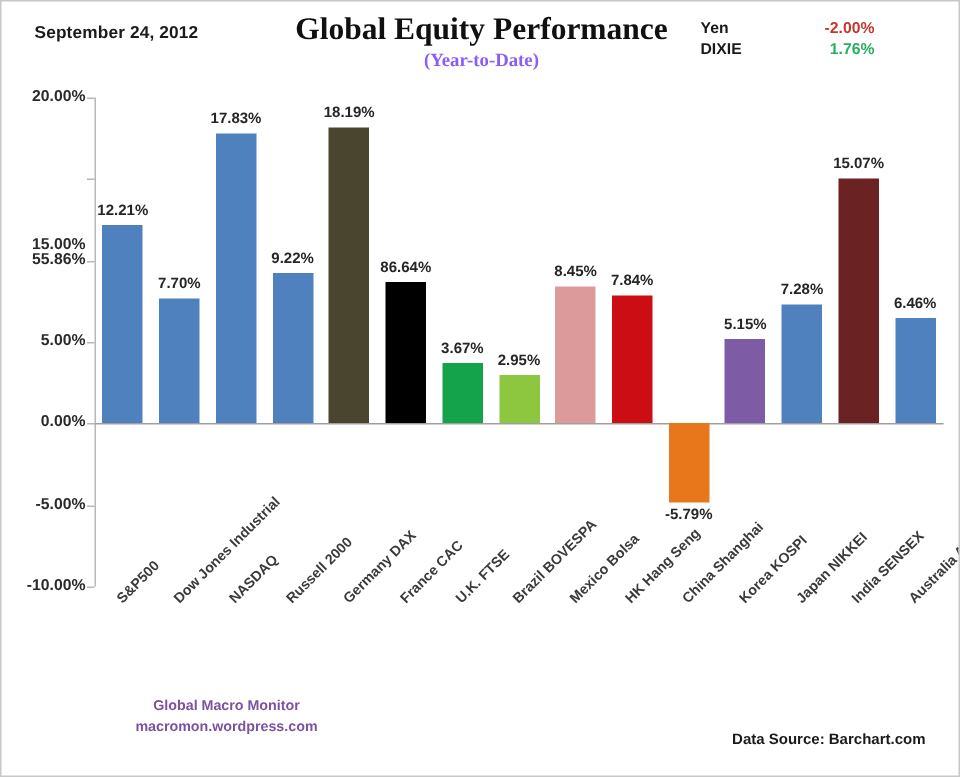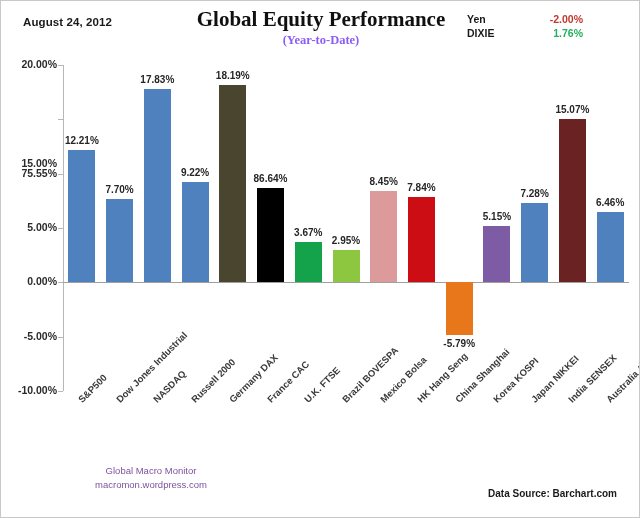--- a/index.html
+++ b/index.html
@@ -162,61 +162,61 @@
 
   
   #watermark {
     position: absolute;
     left: 80px;
     top: 463px;
     text-align: center;
     width: 140px;
     color: #7b52a0;
     font-size: 9.5px;
-    font-weight: normal;
+    font-weight: bold;
     line-height: 14px;
   }
   #watermark div { white-space: nowrap; }
   #data-source {
     position: absolute;
     right: 22px;
     top: 487px;
     font-size: 10px;
     font-weight: bold;
     color: #1a1a1a;
     white-space: nowrap;
   }
 </style>
 </head>
 <body>
 
 <div id="chart-root">
 
-  <div id="date-label">August 24, 2012</div>
+  <div id="date-label">September 24, 2012</div>
 
   <div id="title-block">
     <div id="chart-title">Global Equity Performance</div>
     <div id="chart-subtitle">(Year-to-Date)</div>
   </div>
 
   <div id="fx-legend">
       <div class="fx-row">
         <span class="fx-name">Yen</span>
         <span class="fx-val" style="color: rgb(192, 57, 43);">-2.00%</span>
       </div>
       <div class="fx-row">
         <span class="fx-name">DIXIE</span>
         <span class="fx-val" style="color: rgb(39, 174, 96);">1.76%</span>
       </div>
     </div>
 
   <div id="y-axis-labels">
       <div class="ytick-label" style="top: -7px;">20.00%</div>
       <div class="ytick-label" style="top: 44px; margin-top: 48px;">15.00%</div>
-      <div class="ytick-label" style="top: 101.667px;">75.55%</div>
+      <div class="ytick-label" style="top: 101.667px;">55.86%</div>
       <div class="ytick-label" style="top: 156px;">5.00%</div>
       <div class="ytick-label" style="top: 210.333px;">0.00%</div>
       <div class="ytick-label" style="top: 264.667px;">-5.00%</div>
       <div class="ytick-label" style="top: 319px;">-10.00%</div>
     </div>
 
   <div id="plot">
     <div id="plot-frame-left"></div>
   <div class="gridtick" style="top: 0px;"></div>
       <div class="gridtick" style="top: 54.3333px;"></div>

